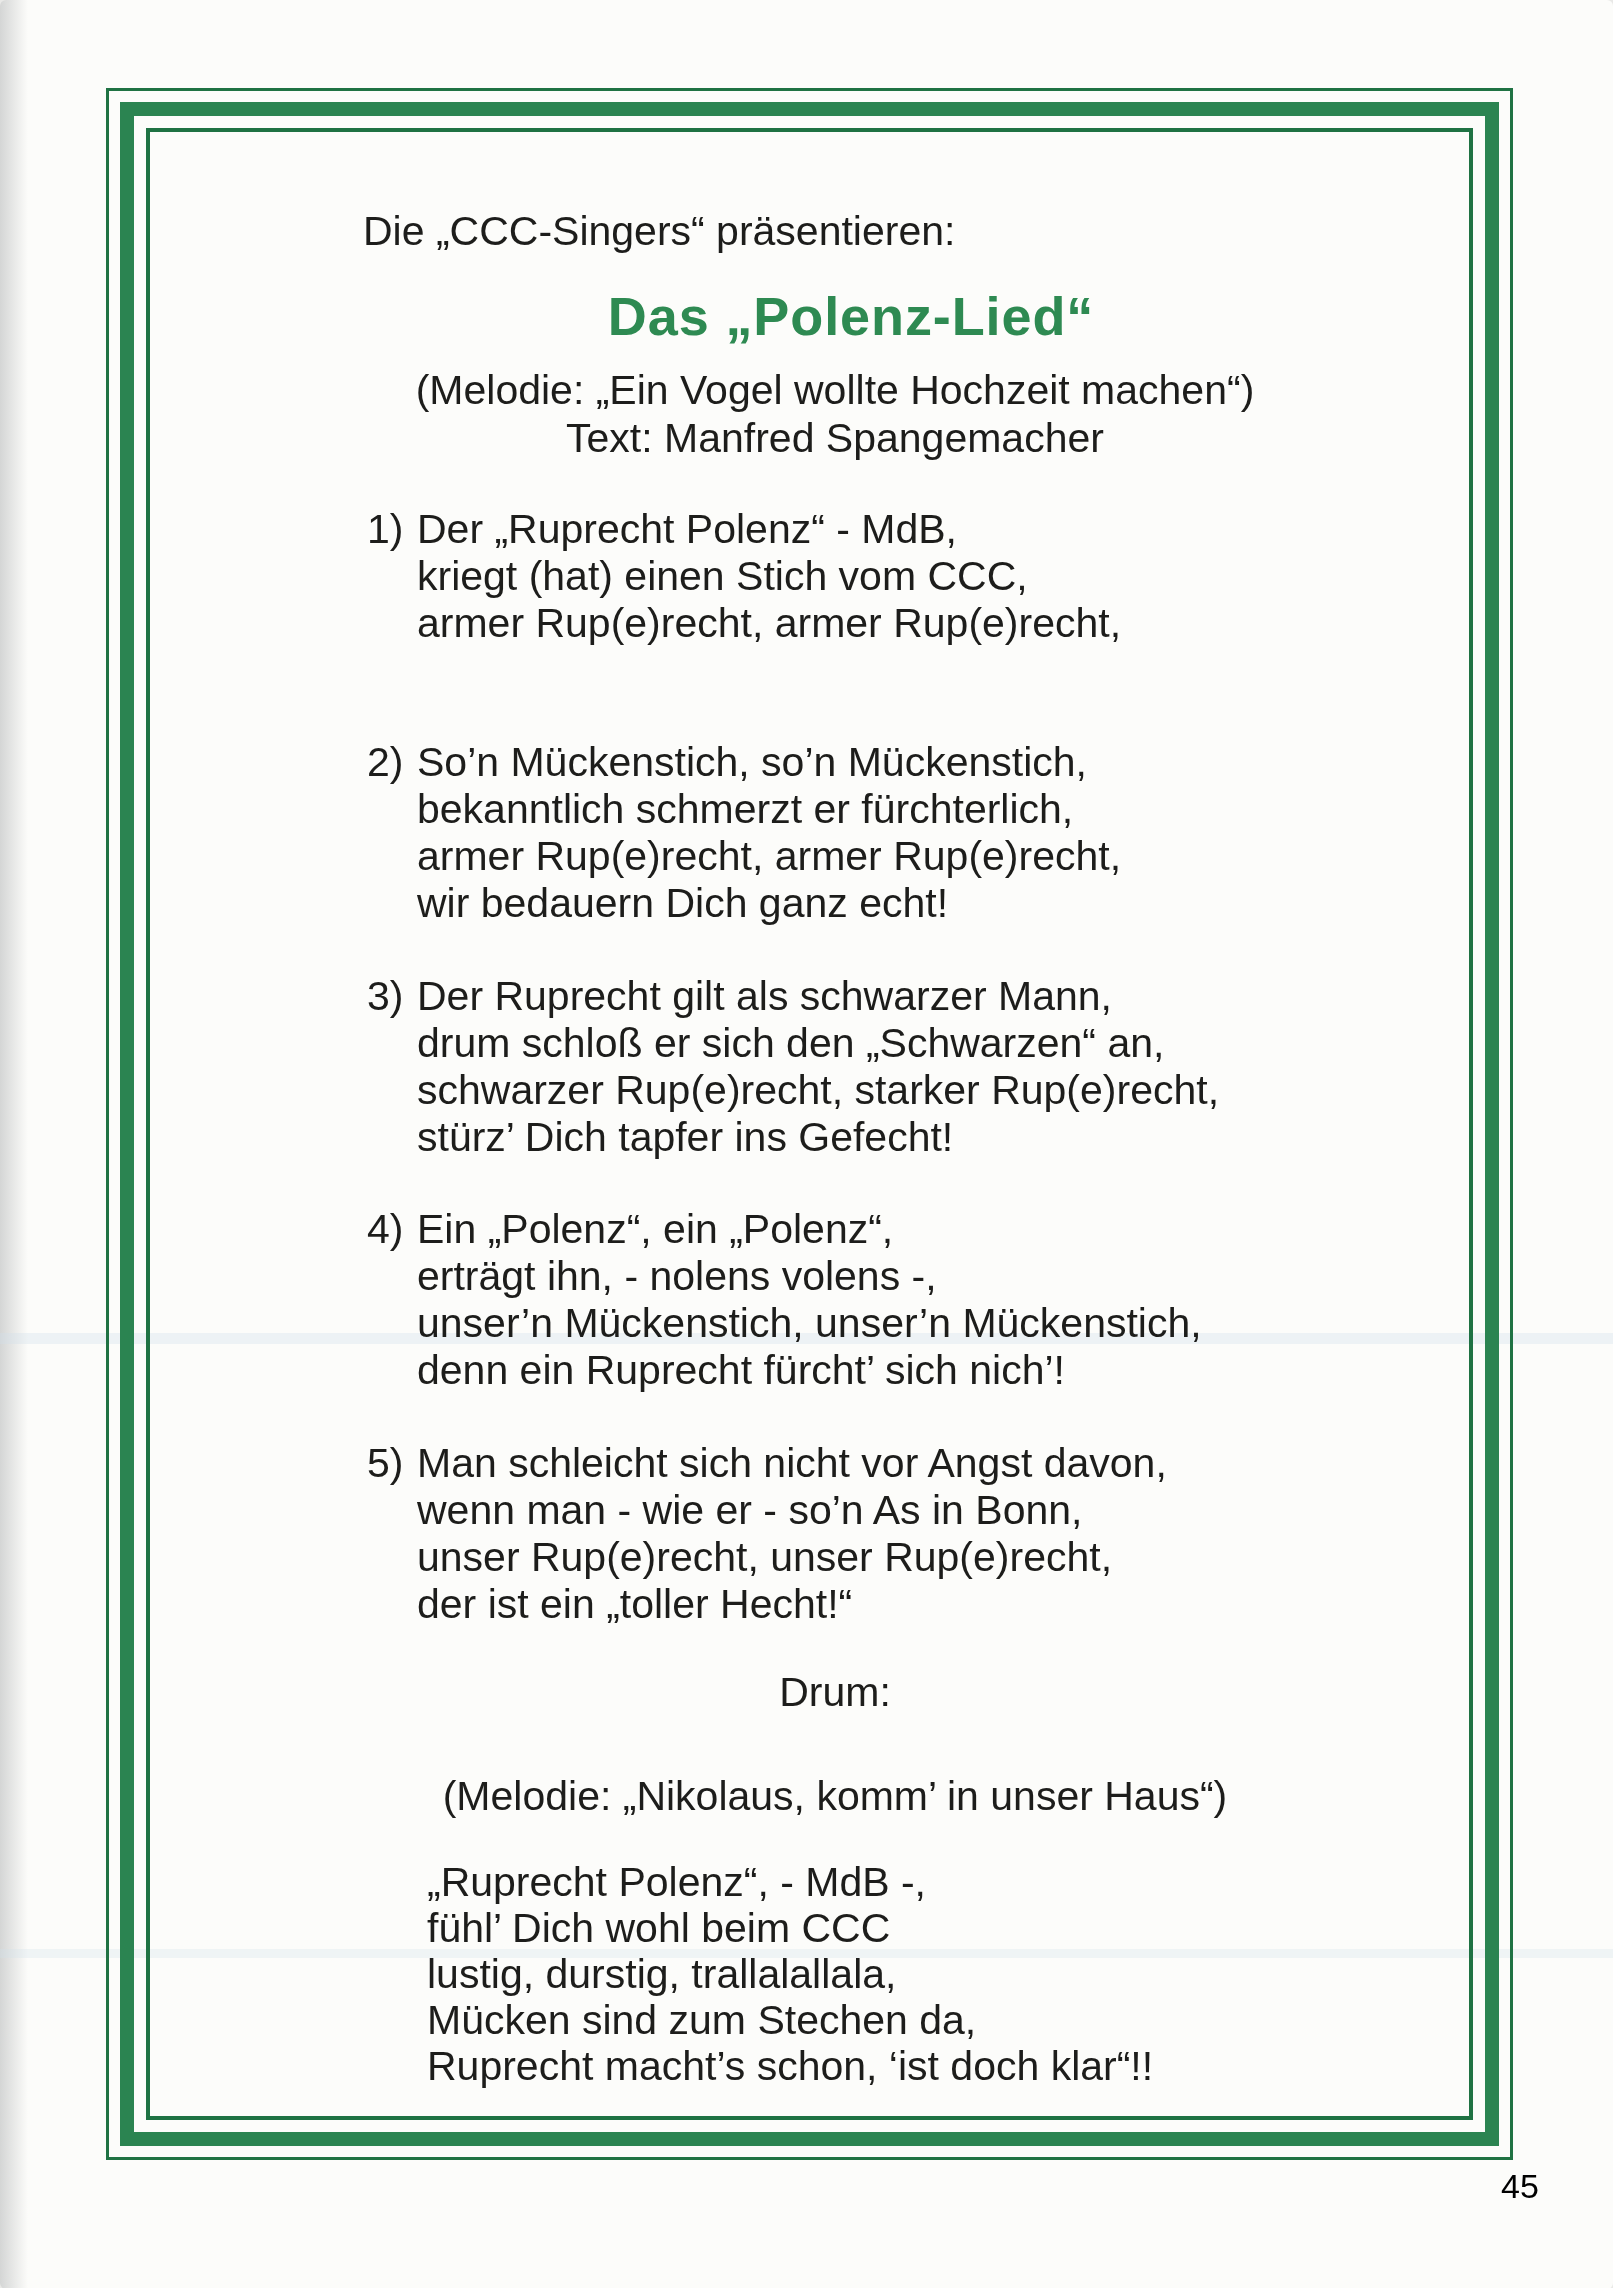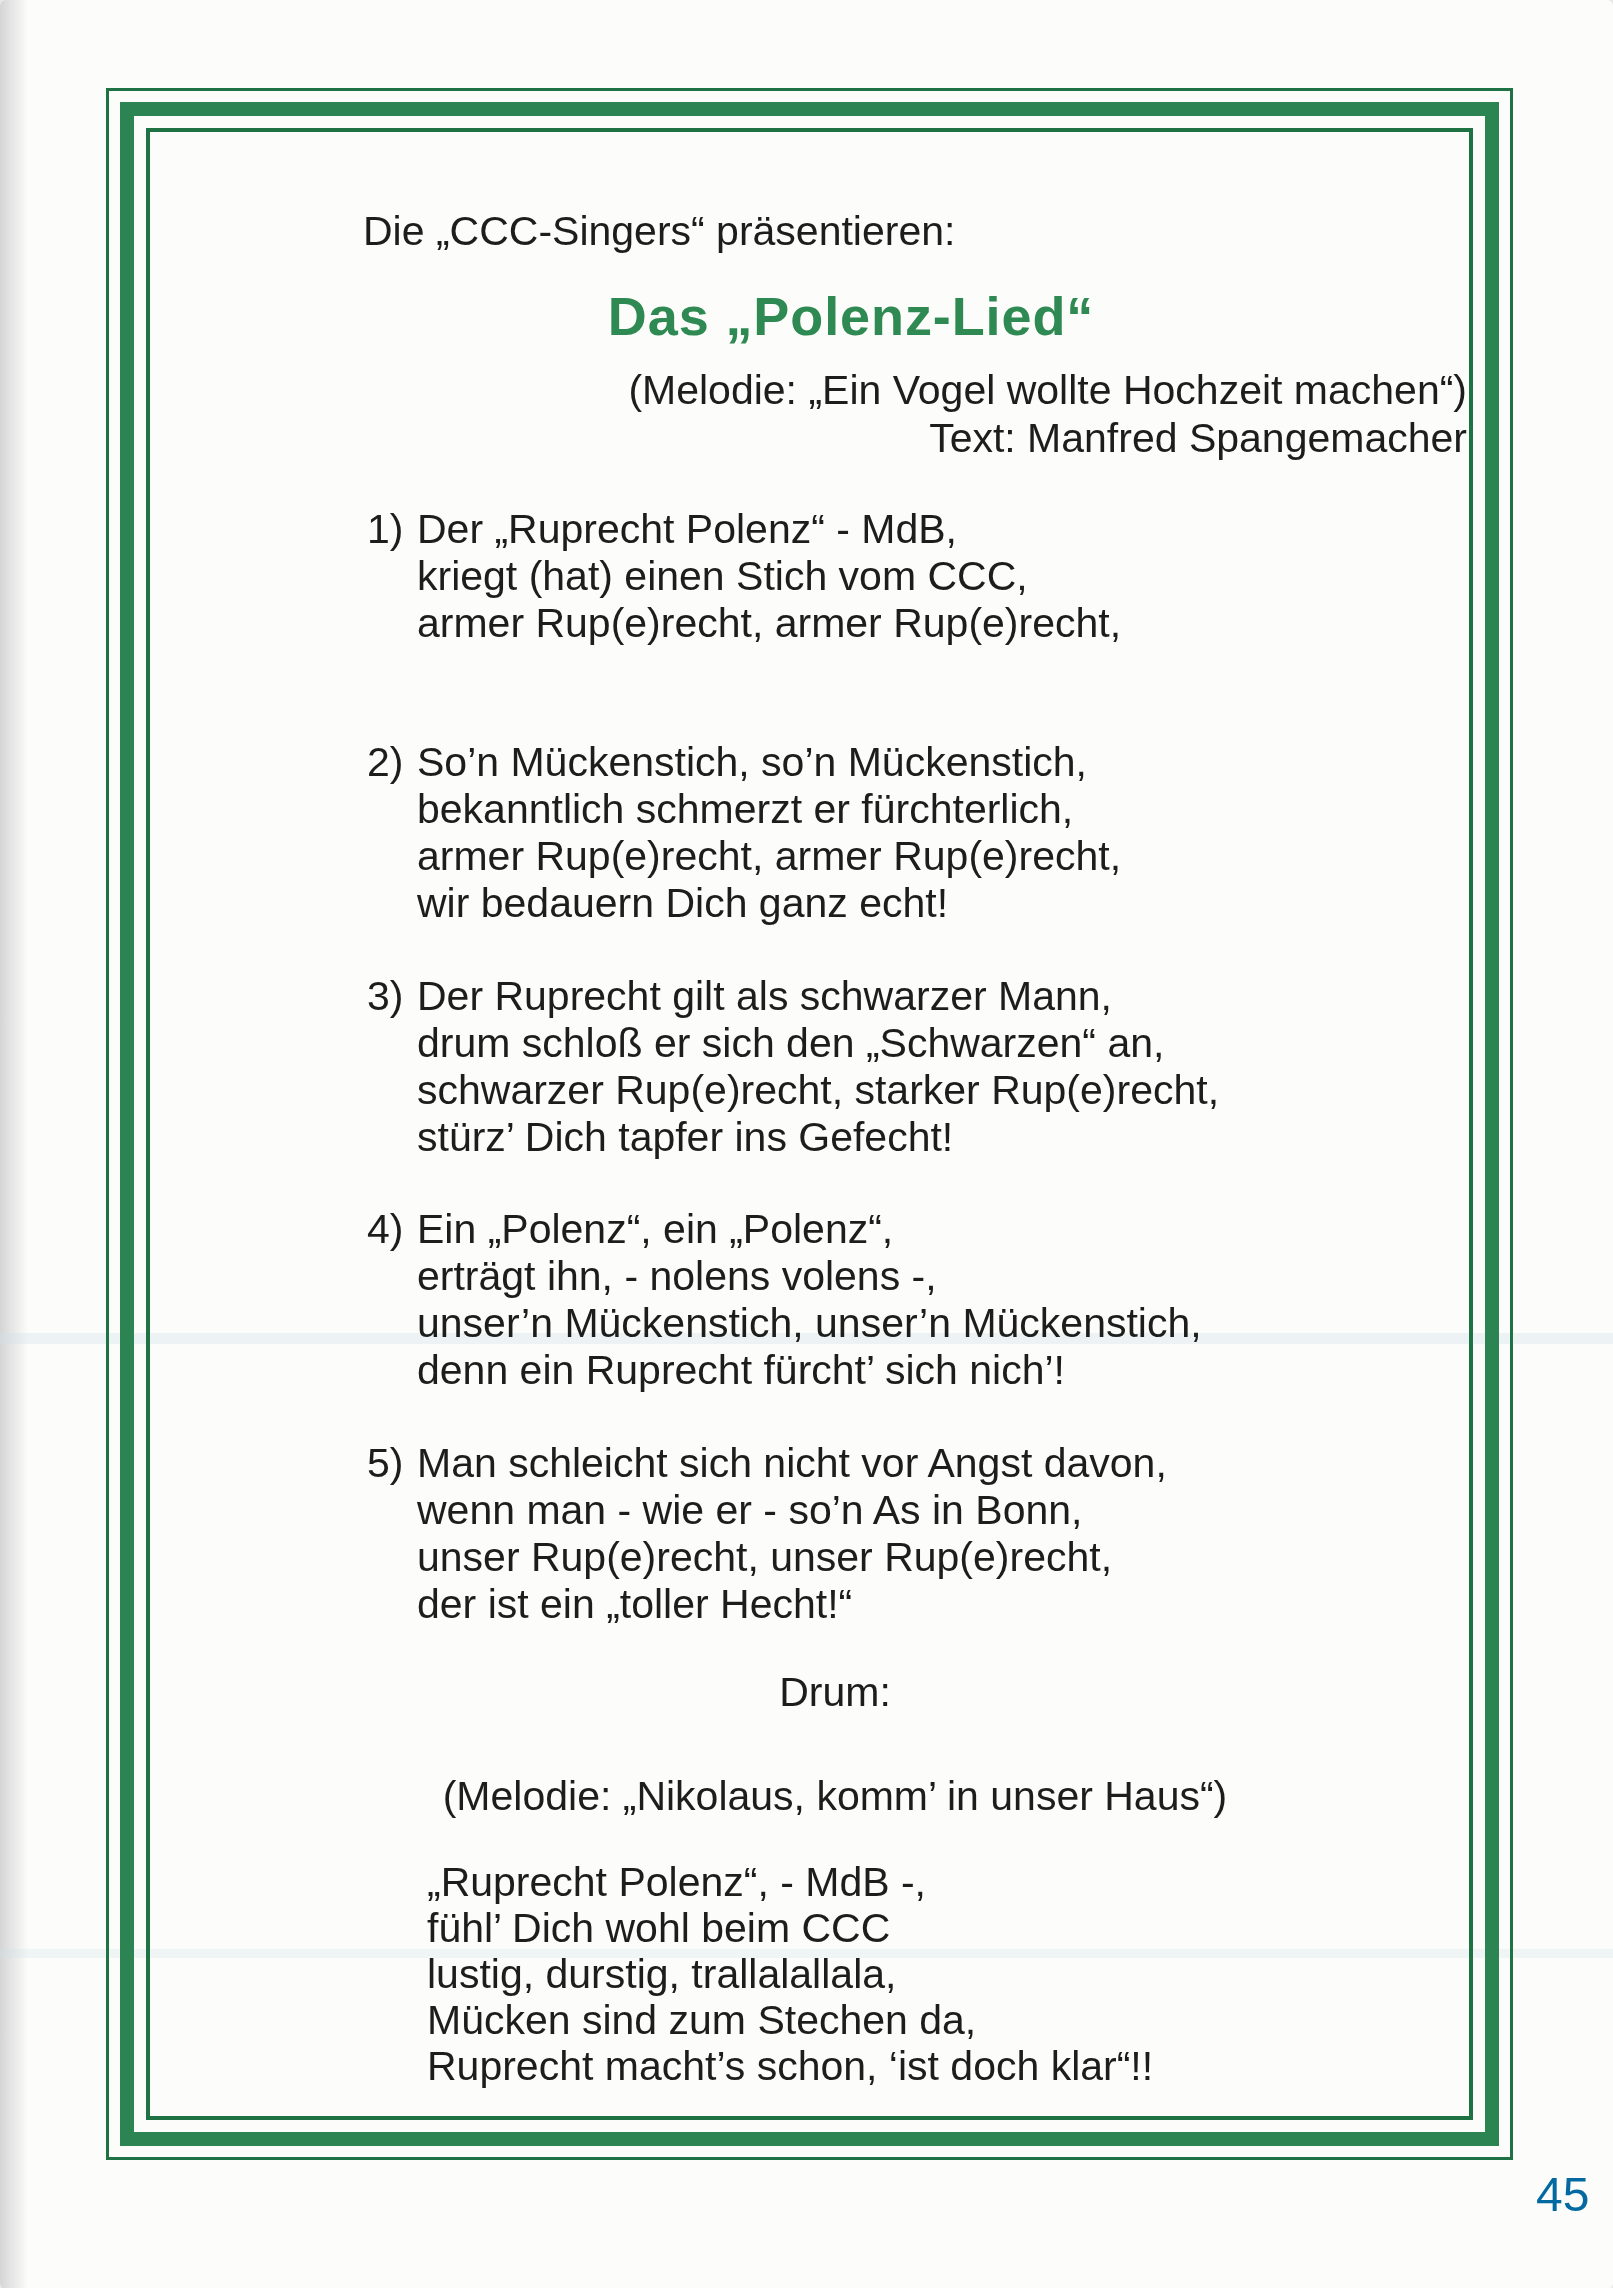--- a/index.html
+++ b/index.html
@@ -44,21 +44,21 @@
     position:absolute;left:363px;top:208px;
     font-size:41px;line-height:47px;
   }
   .title{
     position:absolute;left:203px;top:269px;width:1264px;margin:16px;
     text-align:center;
     font-size:54px;font-weight:bold;color:var(--title-green);
     letter-spacing:0.9px;
   }
   .melody,.credit{
-    position:absolute;left:203px;width:1264px;text-align:right;
+    position:absolute;left:203px;width:1264px;text-align:center;
     font-size:41px;line-height:47px;
   }
   .melody{top:367px;}
   .credit{top:415px;}
   .verse{
     position:absolute;left:367px;
     font-size:41px;line-height:47px;
     display:flex;
   }
   .vnum{display:inline-block;width:50px;flex:0 0 50px;}
@@ -71,22 +71,22 @@
   .melody2{
     position:absolute;left:203px;top:1754px;width:1264px;text-align:center;
     font-size:41px;line-height:47px;margin-top:19px;
   }
   .refrain{
     position:absolute;left:427px;top:1859px;
     font-size:41px;line-height:46px;
   }
   .rline{display:block;}
   .page-number{
-    position:absolute;left:1536px;top:2167px;
-    font-size:48px;color:#0369a1;
+    position:absolute;left:1501px;top:2167px;
+    font-size:34px;color:#000000;
   }
 </style>
 </head>
 <body>
 
 <div class="page">
 
   <div class="edge-shadow"></div>
   <div class="streak streak-1"></div>
   <div class="streak streak-2"></div>

